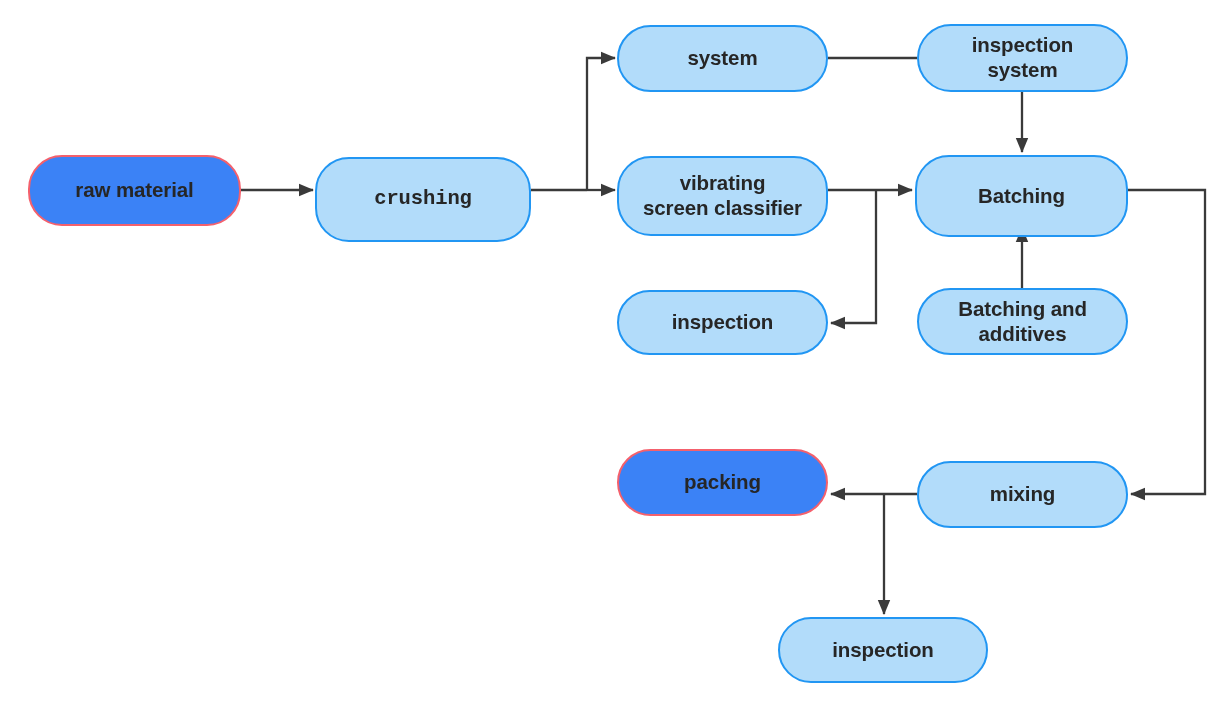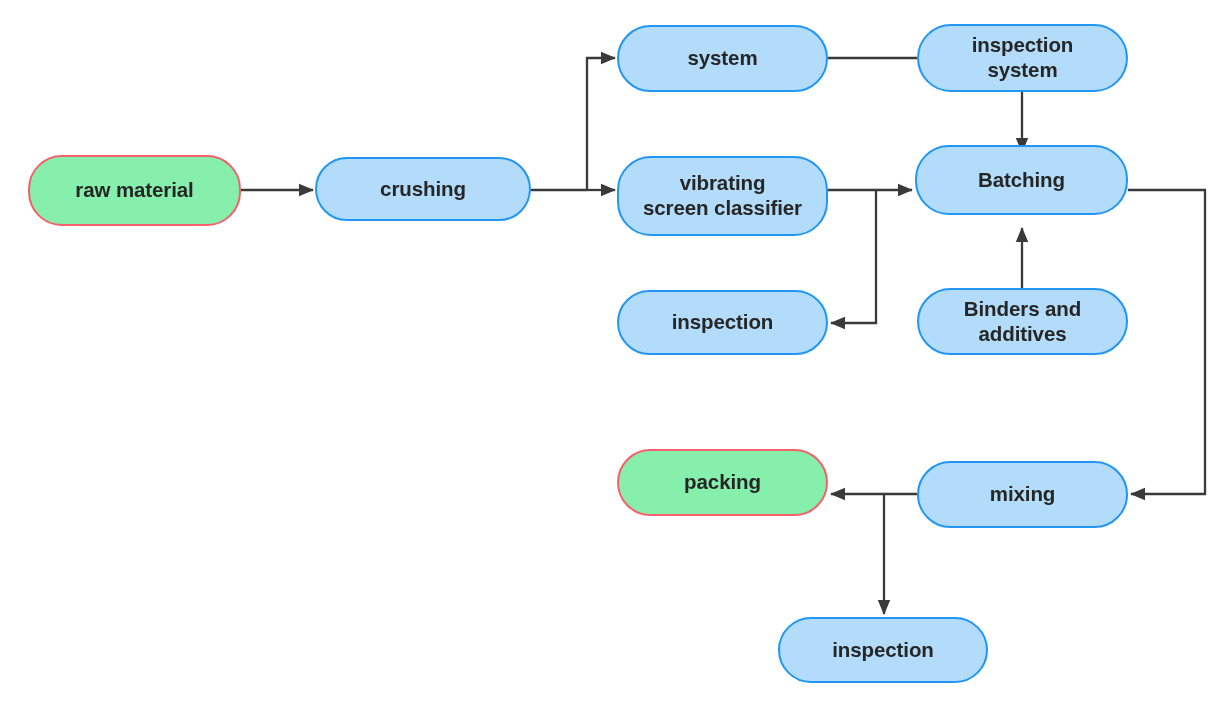--- a/index.html
+++ b/index.html
@@ -42,21 +42,21 @@
     color: #262626;
     letter-spacing: -0.1px;
     padding: 2px 8px;
     z-index: 2;
   }
   .node-blue {
     background: #b2dcfa;
     border-color: #2196f3;
   }
   .node-pink {
-    background: #86efac;
+    background: #3b82f6;
     border-color: #f4606c;
     text-align: right;
   }
   .node-label {
     display: block;
     white-space: pre-line;
   }
 </style>
 </head>
 <body>
@@ -82,42 +82,42 @@
         <polyline points="1128,190 1205,190 1205,494 1131,494" fill="none" stroke="#3a3a3a" stroke-width="2.3" marker-end="url(#arrowhead)"></polyline>
         <polyline points="917,494 831,494" fill="none" stroke="#3a3a3a" stroke-width="2.3" marker-end="url(#arrowhead)"></polyline>
         <polyline points="884,494 884,614" fill="none" stroke="#3a3a3a" stroke-width="2.3" marker-end="url(#arrowhead)"></polyline>
       </g>
   </svg>
 
   <div id="node-layer">
       <div class="node node-pink" style="left: 28px; top: 155px; width: 213px; height: 71px;">
         <span class="node-label">raw material</span>
       </div>
-      <div class="node node-blue" style="left: 315px; top: 157px; width: 216px; height: 64px;">
+      <div class="node node-blue" style="left: 315px; top: 157px; width: 216px; height: 85px; font-family: Liberation Mono, monospace;">
         <span class="node-label">crushing</span>
       </div>
       <div class="node node-blue" style="left: 617px; top: 25px; width: 211px; height: 67px;">
         <span class="node-label">system</span>
       </div>
       <div class="node node-blue" style="left: 917px; top: 24px; width: 211px; height: 68px;">
         <span class="node-label">inspection
 system</span>
       </div>
       <div class="node node-blue" style="left: 617px; top: 156px; width: 211px; height: 80px;">
         <span class="node-label">vibrating
 screen classifier</span>
       </div>
-      <div class="node node-blue" style="left: 915px; top: 145px; width: 213px; height: 70px;">
+      <div class="node node-blue" style="left: 915px; top: 155px; width: 213px; height: 82px;">
         <span class="node-label">Batching</span>
       </div>
       <div class="node node-blue" style="left: 617px; top: 290px; width: 211px; height: 65px;">
         <span class="node-label">inspection</span>
       </div>
       <div class="node node-blue" style="left: 917px; top: 288px; width: 211px; height: 67px;">
-        <span class="node-label">Binders and
+        <span class="node-label">Batching and
 additives</span>
       </div>
       <div class="node node-pink" style="left: 617px; top: 449px; width: 211px; height: 67px;">
         <span class="node-label">packing</span>
       </div>
       <div class="node node-blue" style="left: 917px; top: 461px; width: 211px; height: 67px;">
         <span class="node-label">mixing</span>
       </div>
       <div class="node node-blue" style="left: 778px; top: 617px; width: 210px; height: 66px;">
         <span class="node-label">inspection</span>

